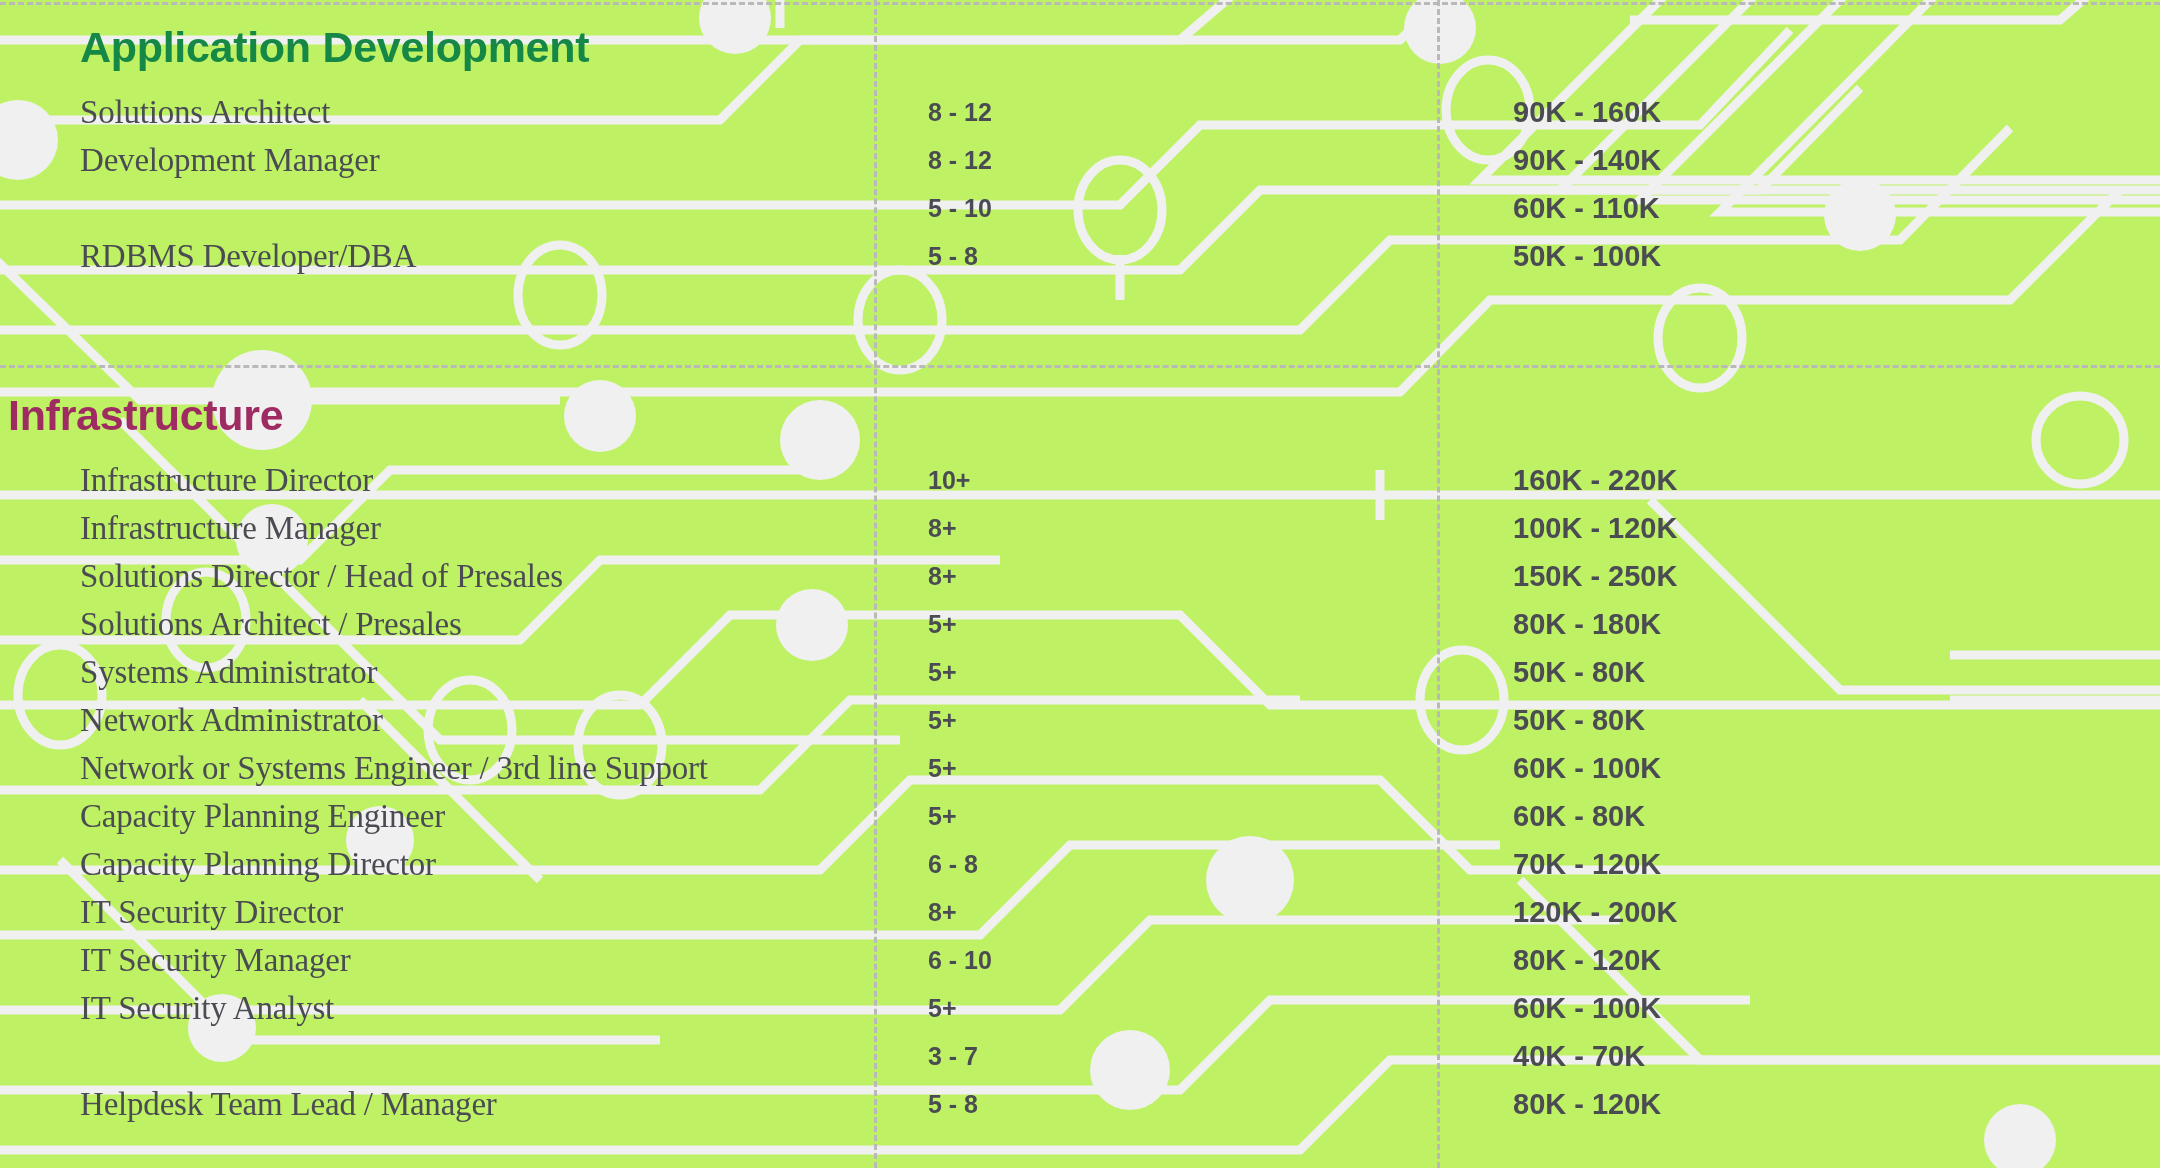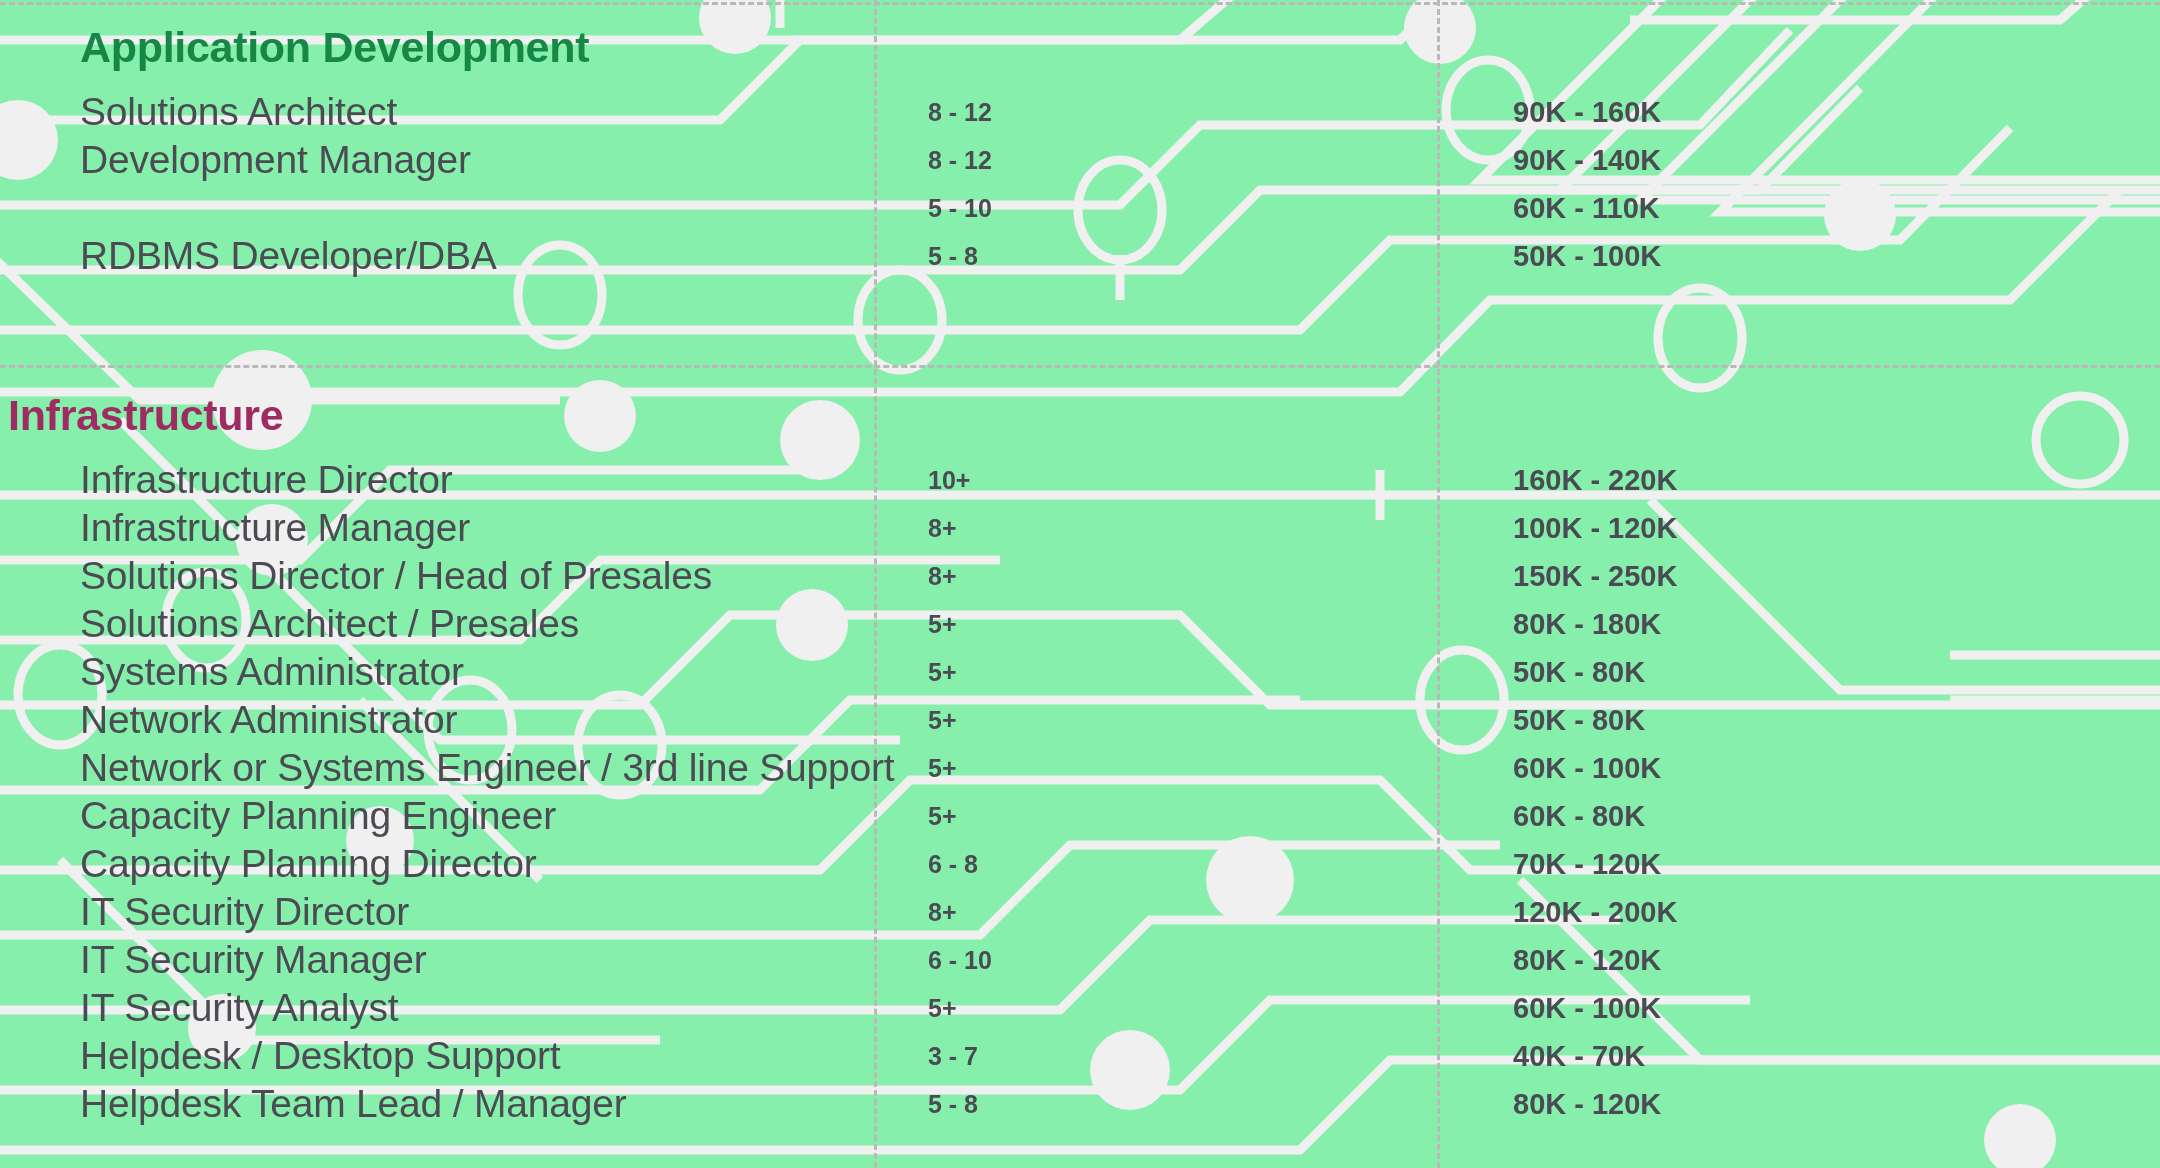--- a/index.html
+++ b/index.html
@@ -5,21 +5,21 @@
   * { margin:0; padding:0; box-sizing:border-box; }
   html,body{
     width:2160px; height:1168px;
     background:#ffffff;
     font-family:"Liberation Sans", sans-serif;
     overflow:hidden;
   }
   #page{
     position:relative;
     width:2160px; height:1168px;
-    background:#86efac;
+    background:#bef264;
     overflow:hidden;
   }
   
   #circuit{
     position:absolute; inset:0;
     width:2160px; height:1168px;
     z-index:0;
     pointer-events:none;
   }
   
@@ -50,23 +50,24 @@
   }
   .rows{ margin-top:15px; }
   .row{
     position:relative;
     height:48px;
     line-height:48px;
     white-space:nowrap;
   }
   .c-role{
     position:absolute; left:80px; top:0;
-    font-size:39px;
+    font-size:33px;
     color:#4b4b53;
     letter-spacing:-0.2px;
+    font-family:Liberation Serif, serif;
   }
   .c-exp{
     position:absolute; left:928px; top:0;
     font-size:25px;
     font-weight:bold;
     color:#4b4b53;
   }
   .c-sal{
     position:absolute; left:1513px; top:0;
     font-size:29px;
@@ -240,21 +241,20 @@
           <span class="c-role">IT Security Manager</span>
           <span class="c-exp">6 - 10</span>
           <span class="c-sal">80K - 120K</span>
         </div>
         <div class="row">
           <span class="c-role">IT Security Analyst</span>
           <span class="c-exp">5+</span>
           <span class="c-sal">60K - 100K</span>
         </div>
         <div class="row">
-          <span class="c-role">Helpdesk / Desktop Support</span>
           <span class="c-exp">3 - 7</span>
           <span class="c-sal">40K - 70K</span>
         </div>
         <div class="row">
           <span class="c-role">Helpdesk Team Lead / Manager</span>
           <span class="c-exp">5 - 8</span>
           <span class="c-sal">80K - 120K</span>
         </div>
       </div>
     </div>

